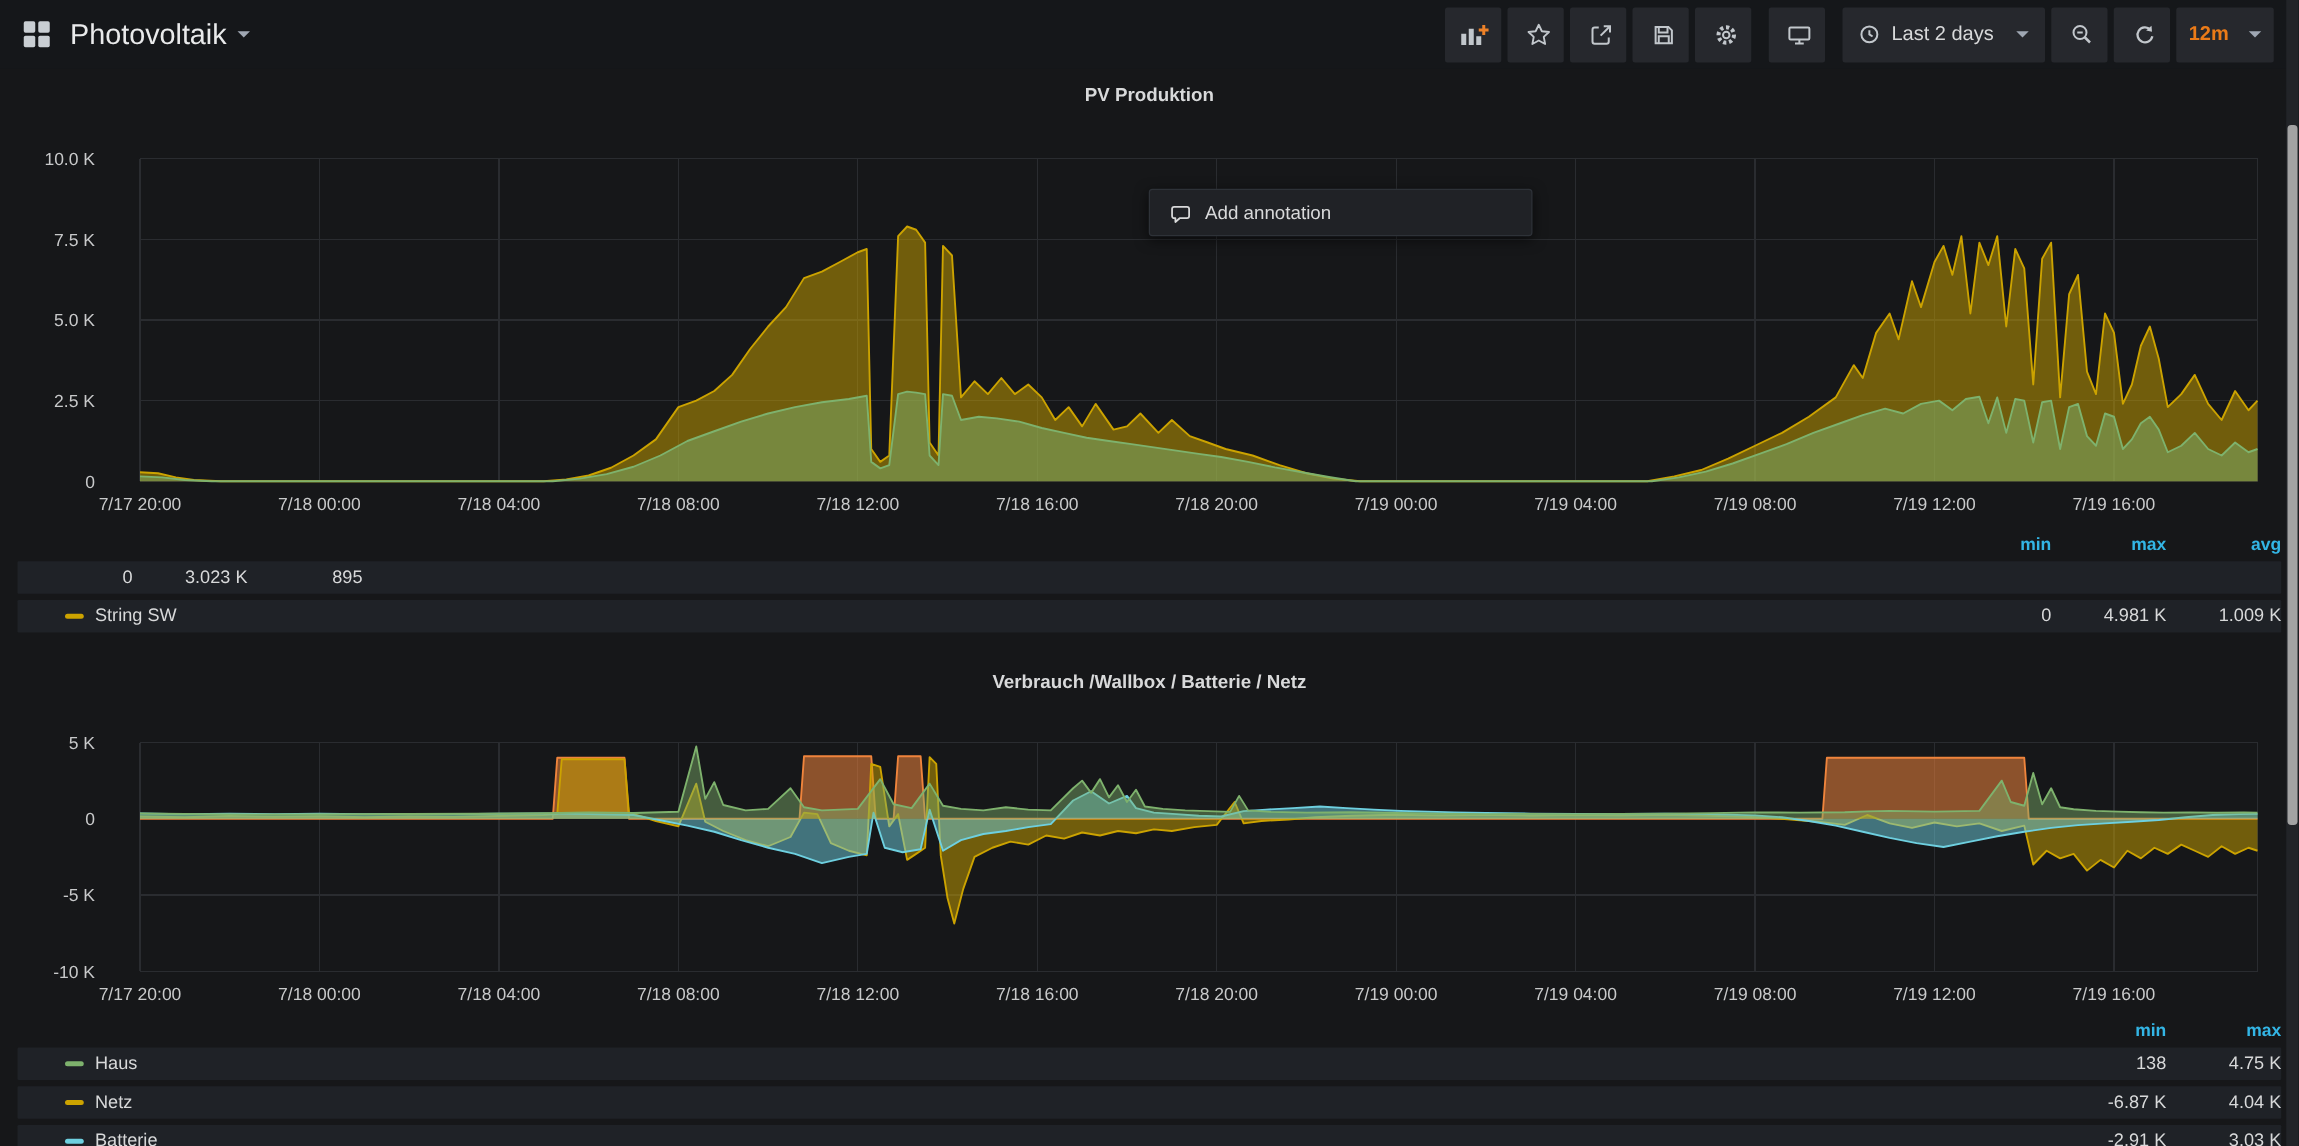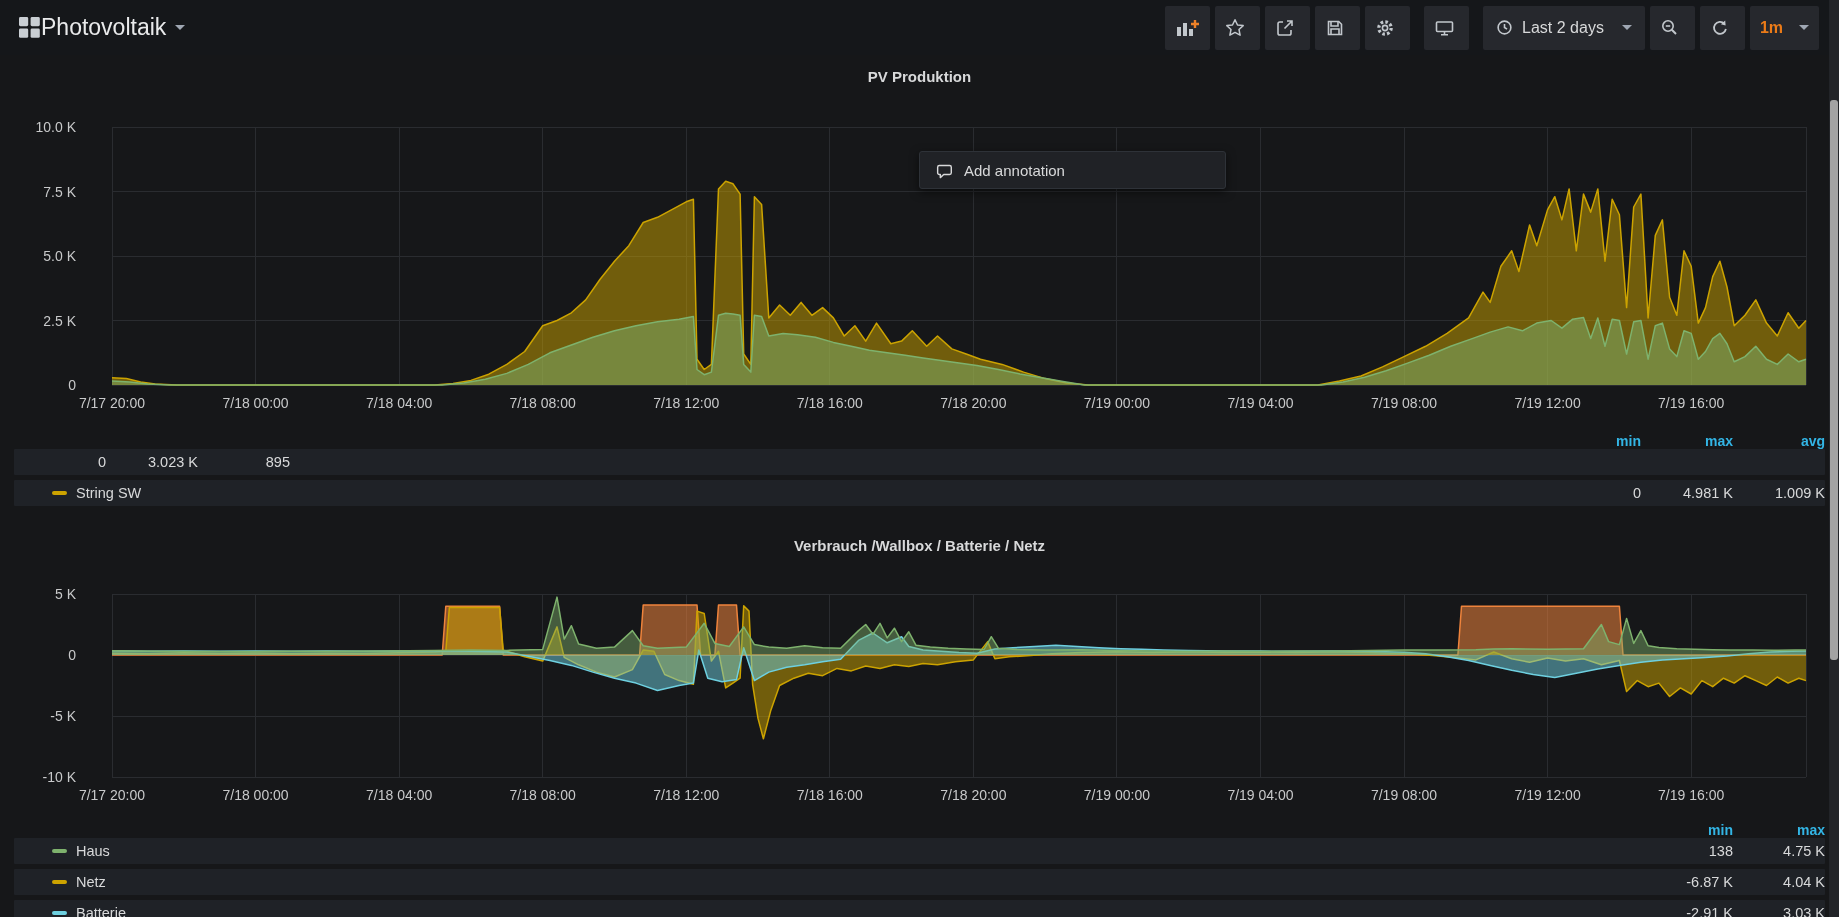--- a/index.html
+++ b/index.html
@@ -5,47 +5,47 @@
   *{box-sizing:border-box;margin:0;padding:0}
   html,body{width:1839px;height:917px;overflow:hidden;background:#161719;
     font-family:"Liberation Sans",sans-serif;color:#d8d9da}
   .stage{position:relative;width:1839px;height:917px;overflow:hidden}
 
   
   .navbar{height:55px;background:#15171a;display:flex;align-items:center;
     justify-content:space-between;padding:0 20px 0 18px}
   .nav-left{display:flex;align-items:center}
   .logo-btn{background:none;border:none;display:flex;align-items:center;cursor:pointer;color:#c9ced3}
-  .dash-title-wrap{display:flex;align-items:center;cursor:pointer;margin-left:0}
+  .dash-title-wrap{display:flex;align-items:center;cursor:pointer;margin-left:15px}
   .dash-title{font-size:23px;color:#e9eaeb;font-weight:400}
   .caret{width:0;height:0;border-left:5px solid transparent;border-right:5px solid transparent;
     border-top:5px solid #9fa7b3;display:inline-block;margin-left:9px}
   .nav-right{display:flex;align-items:center;gap:14px}
   .btn-group{display:flex;gap:5px}
   .tile{height:44px;min-width:45px;background:#26282d;border:none;border-radius:2px;
-    display:flex;align-items:center;justify-content:flex-start;color:#c2c7cc;cursor:pointer;
+    display:flex;align-items:center;justify-content:flex-end;color:#c2c7cc;cursor:pointer;
     font-family:inherit;font-size:16px;padding:0 10px}
   .tile svg{display:block}
   .time-tile{gap:9px;padding:0 13px;color:#d8d9da}
   .interval-tile{gap:7px}
   .interval-text{color:#eb7b18;font-weight:700;font-size:16px}
 
   
   .panel-title{text-align:center;font-size:15px;font-weight:600;color:#d8d9da;
     line-height:24px;cursor:pointer}
   #title-0{margin-top:10px;margin-bottom:4px}
   #title-1{margin-top:28px;margin-bottom:4px}
   .chart{display:block;width:1839px}
   #chart-0{height:330px}
   #chart-1{height:250px}
   svg text{font-family:"Liberation Sans",sans-serif}
 
   
   .legend{margin:4px 14px 0 14px}
-  .legend-head{display:flex;align-items:flex-end;height:22px}
+  .legend-head{display:flex;align-items:flex-start;height:22px}
   .legend-row{display:flex;align-items:center;height:26px;background:#1f2227;
     margin-bottom:5px;border-radius:1px}
   .lg-name{flex:1;display:flex;align-items:center;padding-left:38px;gap:9px;
     font-size:14.5px;color:#d8d9da;cursor:pointer}
   .swatch{display:inline-block;width:15px;height:4px;border-radius:2px}
   .lg-col{width:92px;text-align:right;font-size:14.5px;color:#d8d9da}
   .lg-col.head{color:#33b5e5;font-weight:700;font-size:14px;cursor:pointer}
 
   
   .context-menu{position:absolute;left:919px;top:151px;width:307px;height:38px;
@@ -139,21 +139,21 @@
             <path d="M5.8 8h4.4" stroke="#c2c7cc" stroke-width="1.6" fill="none"></path>
           </svg>
         </button>
         <button class="tile">
           <svg width="20" height="20" viewBox="0 0 20 20">
             <path d="M15.9 11a6 6 0 1 1-1.6-5.4" fill="none" stroke="#c2c7cc" stroke-width="1.8"></path>
             <polygon points="15.2,2.6 15.6,7.4 10.9,6.3" fill="#c2c7cc"></polygon>
           </svg>
         </button>
         <button class="tile interval-tile">
-          <span class="interval-text">1m</span>
+          <span class="interval-text">12m</span>
           <span class="caret"></span>
         </button>
       </div>
     </div>
   </header>
 
   <section class="panel">
     <h2 class="panel-title" id="title-0">PV Produktion</h2>
     <svg class="chart" id="chart-0" viewBox="0 0 1839 330">
         <line x1="112" y1="34" x2="112" y2="292" stroke="#2a2c30" shape-rendering="crispEdges"></line>

